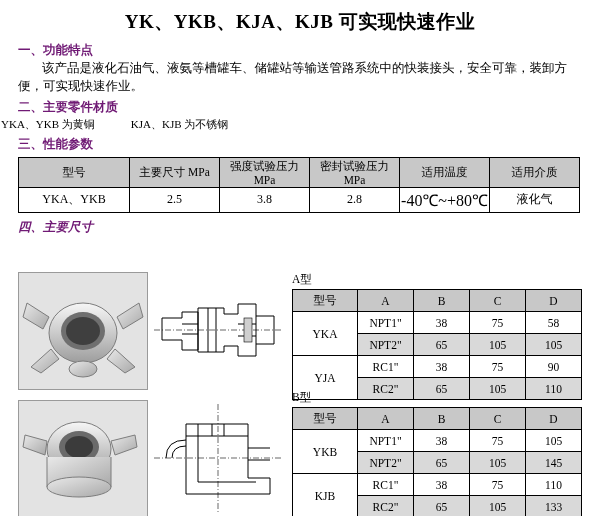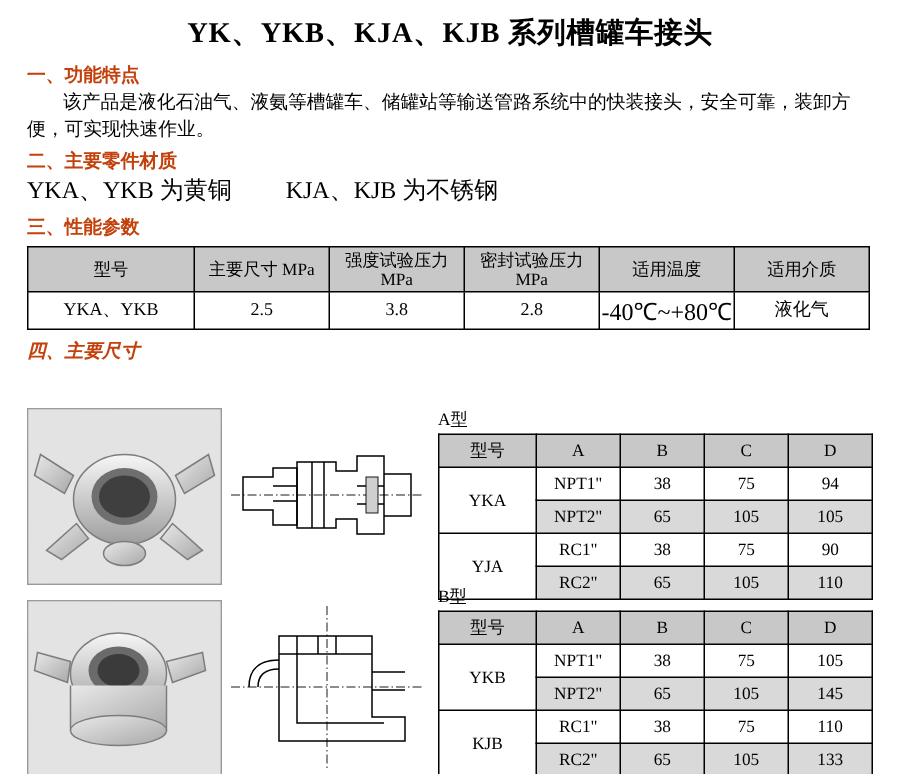--- a/index.html
+++ b/index.html
@@ -14,35 +14,35 @@
   .title{
     text-align:center;
     font-size:19px;
     font-weight:bold;
     letter-spacing:0.5px;
     padding-top:9px;
     padding-bottom:4px;
     font-family:"Liberation Serif", serif;
   }
   .sec-head{
-    color:#c2410c;
+    color:#701a75;
     font-weight:bold;
     font-size:12.5px;
     margin:3px 0 1px 18px;
   }
   .para{
     font-size:12.5px;
     margin:0 12px 0 18px;
     line-height:1.45;
     text-indent:24px;
     font-family:Liberation Mono, monospace;
   }
   .matline{
-    font-size:16px;
-    margin:1px 0 0 18px;
+    font-size:11px;
+    margin:1px 0 0 1px;
     line-height:1.4;
   }
   .matline span.gap{display:inline-block;width:36px;}
 
   
   table.perf{
     border-collapse:collapse;
     margin:4px 0 0 18px;
     width:562px;
     table-layout:fixed;
@@ -111,21 +111,21 @@
     font-size:11.5px;
     vertical-align:middle;
   }
   table.dim tr.hdr td{background:#c8c8c8;}
   table.dim td.model{width:62px;}
   table.dim tr.alt td{background:#d9d9d9;}
 </style>
 </head>
 <body>
 
-<div class="title">YK、YKB、KJA、KJB 系列槽罐车接头</div>
+<div class="title">YK、YKB、KJA、KJB 可实现快速作业</div>
 
 <div class="sec-head">一、功能特点</div>
 <div class="para">该产品是液化石油气、液氨等槽罐车、储罐站等输送管路系统中的快装接头，安全可靠，装卸方便，可实现快速作业。</div>
 
 <div class="sec-head">二、主要零件材质</div>
 <div class="matline">
   <span>YKA、YKB 为黄铜</span><span class="gap"></span><span>KJA、KJB 为不锈钢</span>
 </div>
 
 <div class="sec-head">三、性能参数</div>
@@ -244,21 +244,21 @@
       <td>A</td>
       <td>B</td>
       <td>C</td>
       <td>D</td>
     </tr>
     <tr>
       <td class="model" rowspan="2">YKA</td>
       <td>NPT1"</td>
       <td>38</td>
       <td>75</td>
-      <td>94</td>
+      <td>58</td>
     </tr>
     <tr class="alt">
       <td>NPT2"</td>
       <td>65</td>
       <td>105</td>
       <td>105</td>
     </tr>
     <tr>
       <td class="model" rowspan="2">YJA</td>
       <td>RC1"</td>

